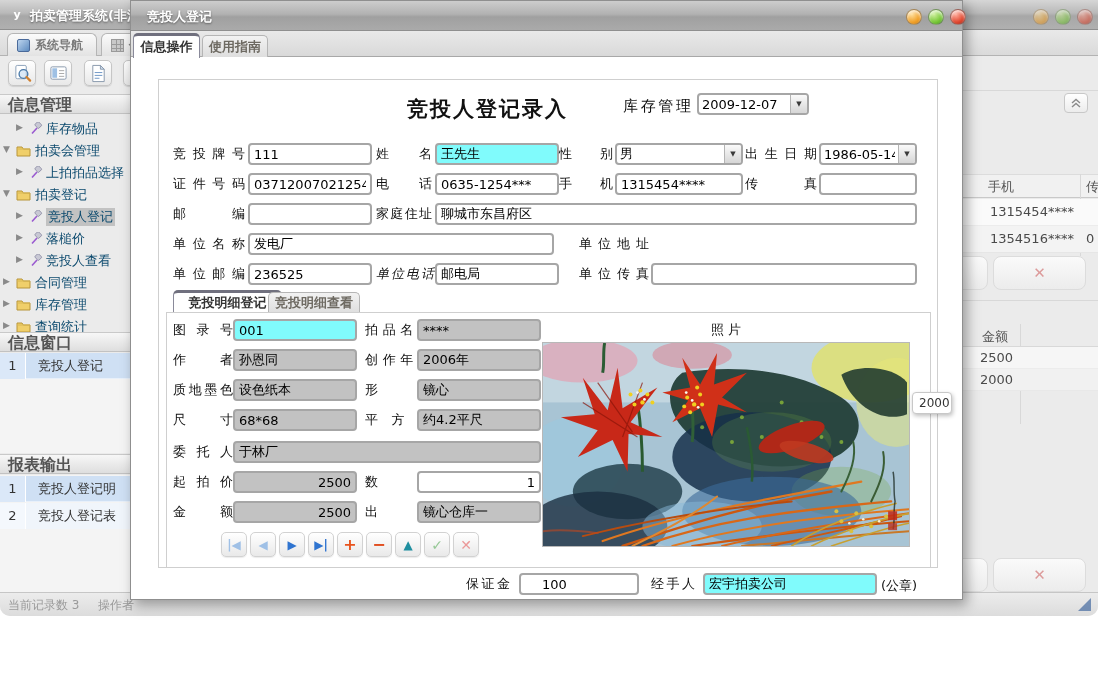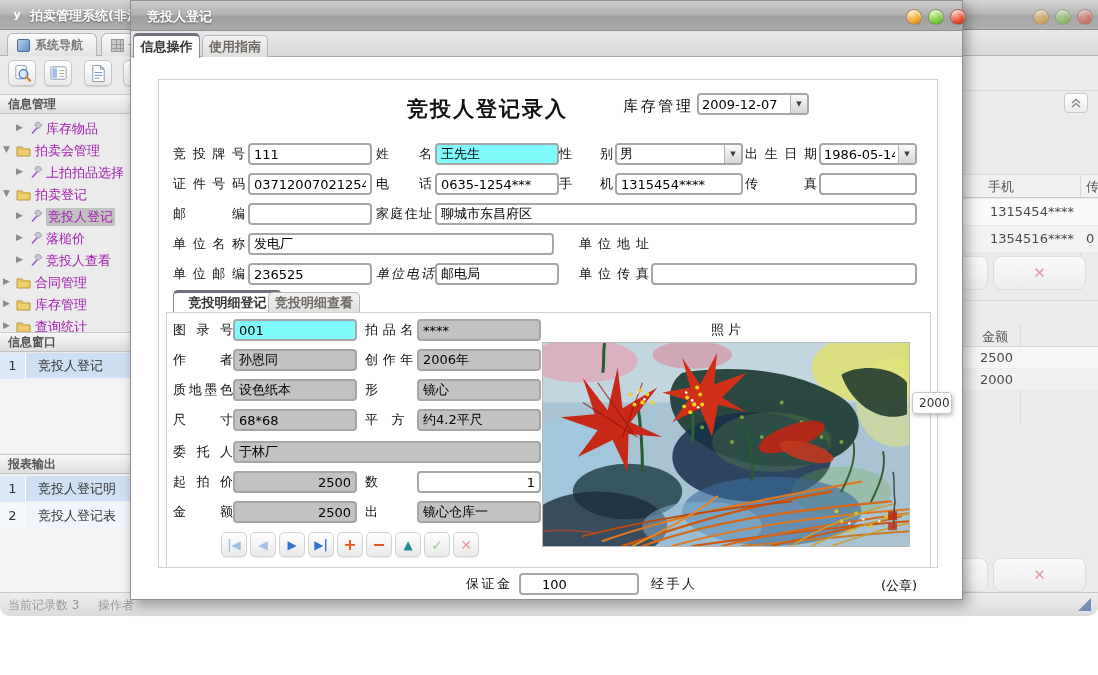--- a/index.html
+++ b/index.html
@@ -40,24 +40,24 @@
           linear-gradient(#c8c8c8,#c8c8c8);
         border:1px solid #9a9a9a; }
 
   .toolbar-btn { position:absolute; top:60px; width:28px; height:26px; border:1px solid #c6c6c6; border-radius:5px;
         background:linear-gradient(#ffffff,#e8e8e8); box-shadow:0 1px 1px rgba(0,0,0,.12);
         display:flex; align-items:center; justify-content:center; }
 
   
   .group-hdr { position:absolute; left:0; width:154px; height:20px;
         background:linear-gradient(#f7f7f7,#dedede); border-top:1px solid #c9c9c9; border-bottom:1px solid #c2c2c2;
-        font-size:12px; font-weight:bold; color:#555; line-height:19px; padding-left:8px; }
+        font-size:16px; font-weight:bold; color:#555; line-height:19px; padding-left:8px; }
   .tree-row { position:absolute; left:0; width:130px; height:22px; overflow:hidden; white-space:nowrap; }
   .arr { position:absolute; top:4px; font-size:9px; color:#8a8a8a; }
-  .tree-lb { position:absolute; top:2px; font-size:13px; color:#a21caf; line-height:18px; }
+  .tree-lb { position:absolute; top:2px; font-size:13px; color:#0c4a6e; line-height:18px; }
   .tree-lb.sel { background:#c2c2c2; padding:0 2px; }
   .licon { position:absolute; top:4px; }
   .list-zone { position:absolute; left:0; width:130px; background:#f4f4f4; }
   .lrow { position:absolute; left:0; width:130px; height:26px; font-size:13px; color:#333; }
   .lrow .num { position:absolute; left:0; top:0; width:26px; height:26px; text-align:center; line-height:26px; }
   .lrow .lab { position:absolute; left:38px; top:0; height:26px; line-height:26px; white-space:nowrap; }
   .lrow.blue { background:#cfe0f4; border-bottom:1px solid #e8f0fa; }
   .lrow.blue .num { background:#dbe8f8; border-right:1px solid #fff; }
   .lrow.lite { background:#f0f5fb; }
   .lrow.lite .num { background:#f4f8fd; border-right:1px solid #fff; }
@@ -535,18 +535,19 @@
         </g>
         <path d="M352 130 C354 140 352 150 354 160 C352 170 354 180 352 188" stroke="#203028" stroke-width="1.5" opacity=".8" fill="none"></path>
         <rect x="347" y="170" width="9" height="9" fill="#c02818" opacity=".85"></rect>
         <rect x="347" y="182" width="9" height="7" fill="#b83020" opacity=".8"></rect>
       </svg>
     </div>
 
     <div class="lb" style="left:335px;top:572px;width:44px;">保证金</div>
     <input class="f" style="left: 388px; top: 572px; width: 120px; padding-left: 21px;" readonly="" value="100">
     <div class="lb" style="left:520px;top:572px;width:44px;">经手人</div>
+    <input class="f cy" style="left: 572px; top: 572px; width: 174px;" readonly="" value="宏宇拍卖公司">
     <div class="seal-note" style="left:750px;top:576px;">(公章)</div>
   </div>
 
   <div class="tip">2000</div>
 
 </div>
 
 </body></html>

